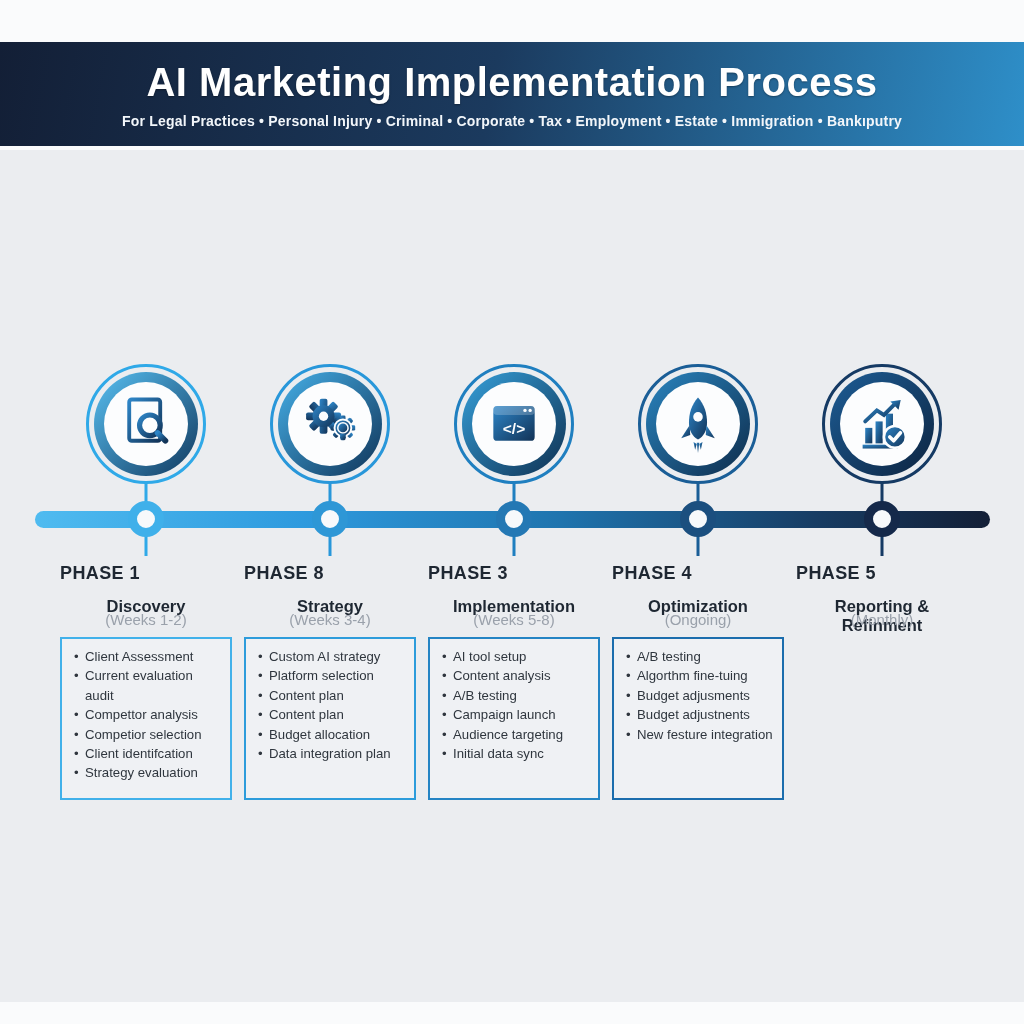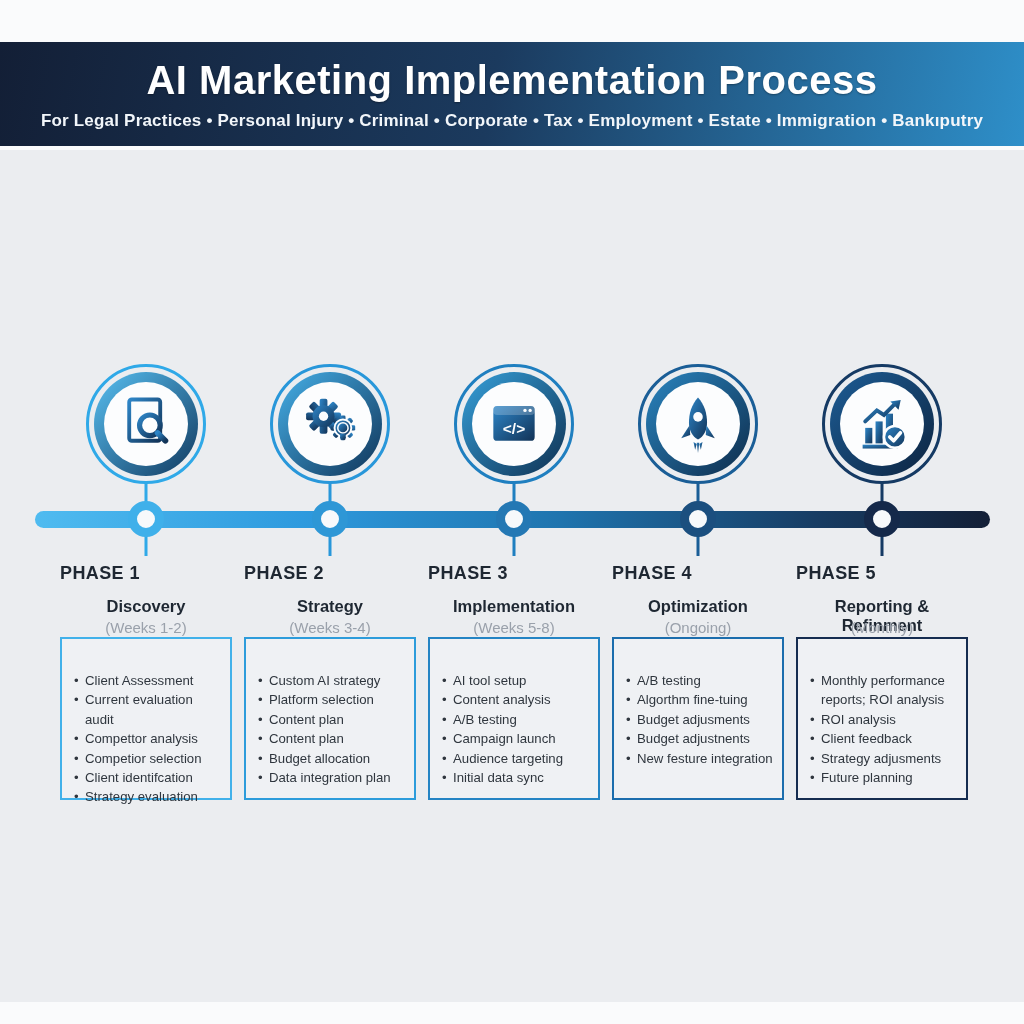--- a/index.html
+++ b/index.html
@@ -8,21 +8,21 @@
 
   .page { width:1024px; height:1024px; position:relative; }
 
   .top-strip { height:42px; background:#fafbfc; }
   .bottom-strip { position:absolute; left:0; right:0; bottom:0; height:22px; background:#fafbfc; }
 
   .header { height:104px; background:linear-gradient(100deg,#131f36 0%,#1b3a5e 48%,#2e8fc9 100%);
             display:flex; flex-direction:column; align-items:center; justify-content:center; gap:8px; }
   .header .title { color:#ffffff; font-size:40px; font-weight:700; letter-spacing:0.5px;
                    text-shadow:0 1px 2px rgba(0,0,0,0.35); }
-  .header .subtitle { color:#f2f6fa; font-size:17px; font-weight:600; letter-spacing:0.2px; }
+  .header .subtitle { color:#f2f6fa; font-size:14px; font-weight:600; letter-spacing:0.2px; }
 
   .content { position:absolute; top:150px; left:0; width:1024px; height:852px; background:#ebedf0; }
 
   .timeline-bar { position:absolute; top:361px; left:35px; width:955px; height:17px; border-radius:9px;
     background:linear-gradient(90deg,#4fbbf0 0%,#2e9ade 28%,#1f74ae 55%,#173c63 82%,#131f36 100%);
     z-index:2; }
 
   .phases { position:absolute; top:0; left:60px; width:908px; height:852px;
             display:flex; justify-content:space-between; }
   .phase-col { position:relative; width:172px; }
@@ -41,25 +41,25 @@
 
   .node { position:absolute; top:351px; left:50%; transform:translateX(-50%);
     width:36px; height:36px; border-radius:50%; border:9px solid var(--node);
     background:#f7f9fb; z-index:3; }
 
   .phase-label { position:absolute; top:413px; width:100%; text-align:left;
     font-size:18px; font-weight:700; color:#1e2732; letter-spacing:0.4px; }
   .phase-name  { position:absolute; top:447px; width:100%; text-align:center;
     font-size:16.5px; font-weight:700; color:#1e2732; }
   .phase-duration { position:absolute; top:461px; width:100%; text-align:center;
-    font-size:15px; font-weight:400; color:#9aa1ab;margin-top:8px; }
+    font-size:15px; font-weight:400; color:#9aa1ab; }
 
   .phase-box { position:absolute; top:487px; left:0; width:172px; height:163px;
     border:2px solid var(--box-border); background:#eff1f4; }
-  .phase-box ul { list-style:none; padding:32px 6px 0 12px; }
+  .phase-box ul { list-style:none; padding:8px 6px 0 12px; }
   .phase-box li { position:relative; font-size:13.2px; line-height:19.4px; color:#2f363e;
     padding-left:11px; }
   .phase-box li::before { content:"•"; position:absolute; left:0; top:0; color:#2f363e; }
 </style>
 </head>
 <body>
 
 <div class="page">
 
   <div class="top-strip"></div>
@@ -147,21 +147,21 @@
                 </g>
                 <circle r="6.5" fill="url(#ig2)" stroke="#fcfdfe" stroke-width="1.5"></circle>
                 <circle r="4.6" fill="#fcfdfe"></circle>
                 <circle r="3.4" fill="url(#ig2)"></circle>
                 <rect x="-2.2" y="4.6" width="4.4" height="3.6" rx="1" fill="url(#ig2)"></rect>
               </g>
             </svg>
           </div>
             </div>
         </div>
-        <div class="phase-label">PHASE 2</div>
+        <div class="phase-label">PHASE 8</div>
         <div class="phase-name">Strategy</div>
         <div class="phase-duration">(Weeks 3-4)</div>
         <div class="phase-box">
           <ul>
               <li>Custom AI strategy</li>
               <li>Platform selection</li>
               <li>Content plan</li>
               <li>Content plan</li>
               <li>Budget allocation</li>
               <li>Data integration plan</li>
@@ -265,28 +265,19 @@
               <path d="M30.5 6.5 L38.5 5.5 L36.8 13 Z" fill="url(#ig5)"></path>
               <circle cx="34" cy="34" r="8.5" fill="url(#ig5)" stroke="#fcfdfe" stroke-width="2"></circle>
               <path d="M30 34 L33 37 L38.3 30.8" stroke="#fcfdfe" stroke-width="2.8" fill="none" stroke-linecap="round" stroke-linejoin="round"></path>
             </svg>
           </div>
             </div>
         </div>
         <div class="phase-label">PHASE 5</div>
         <div class="phase-name">Reporting &amp; Refinment</div>
         <div class="phase-duration">(Monthly)</div>
-        <div class="phase-box">
-          <ul>
-              <li>Monthly performance reports; ROI analysis</li>
-              <li>ROI analysis</li>
-              <li>Client feedback</li>
-              <li>Strategy adjusments</li>
-              <li>Future planning</li>
-            </ul>
-        </div>
       </div>
 
     </div>
   </div>
 
   <div class="bottom-strip"></div>
 </div>
 
 </body></html>

